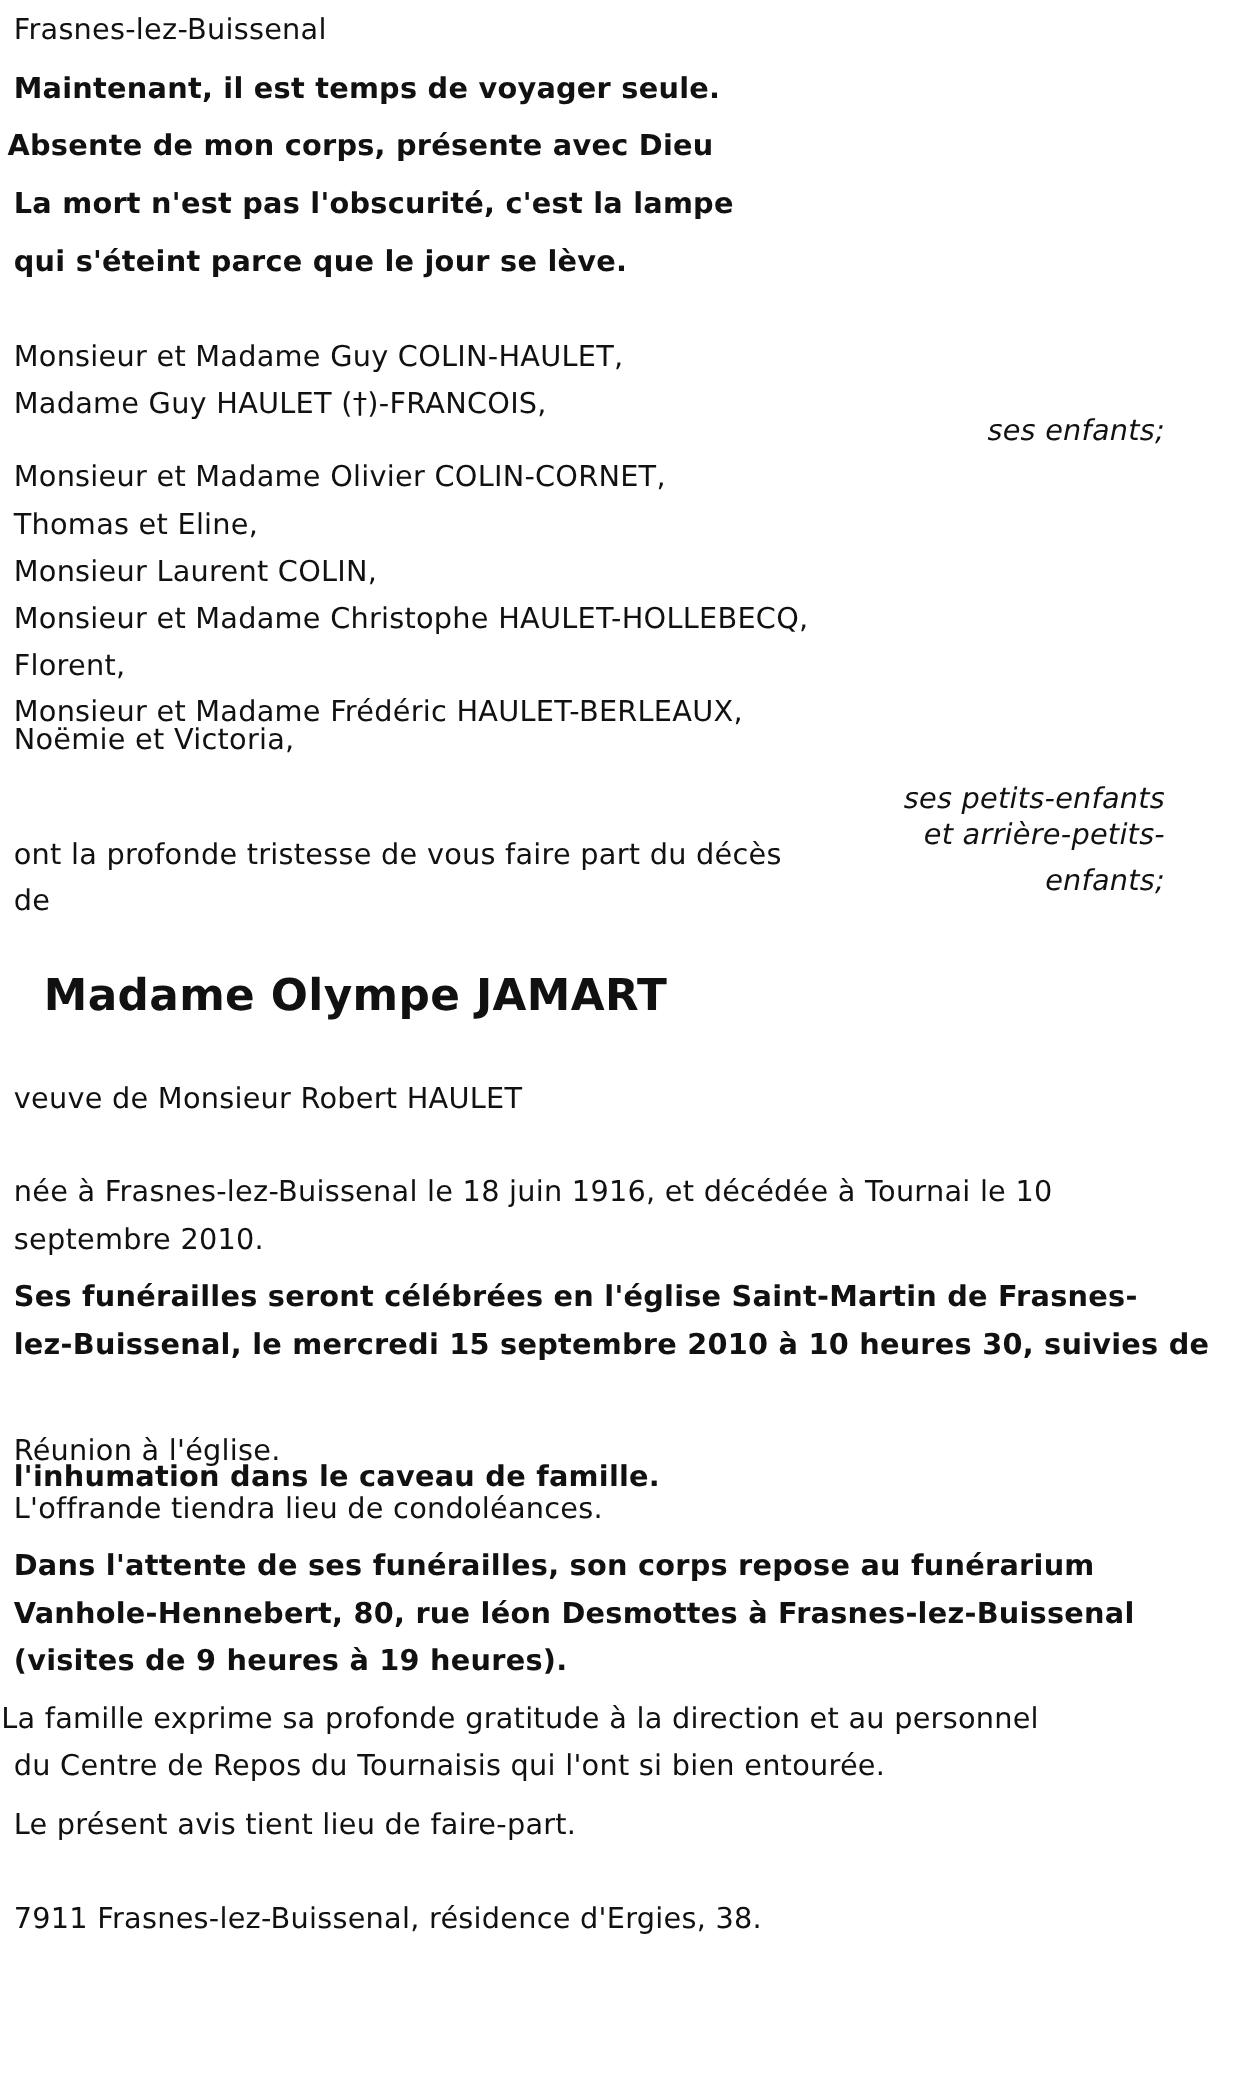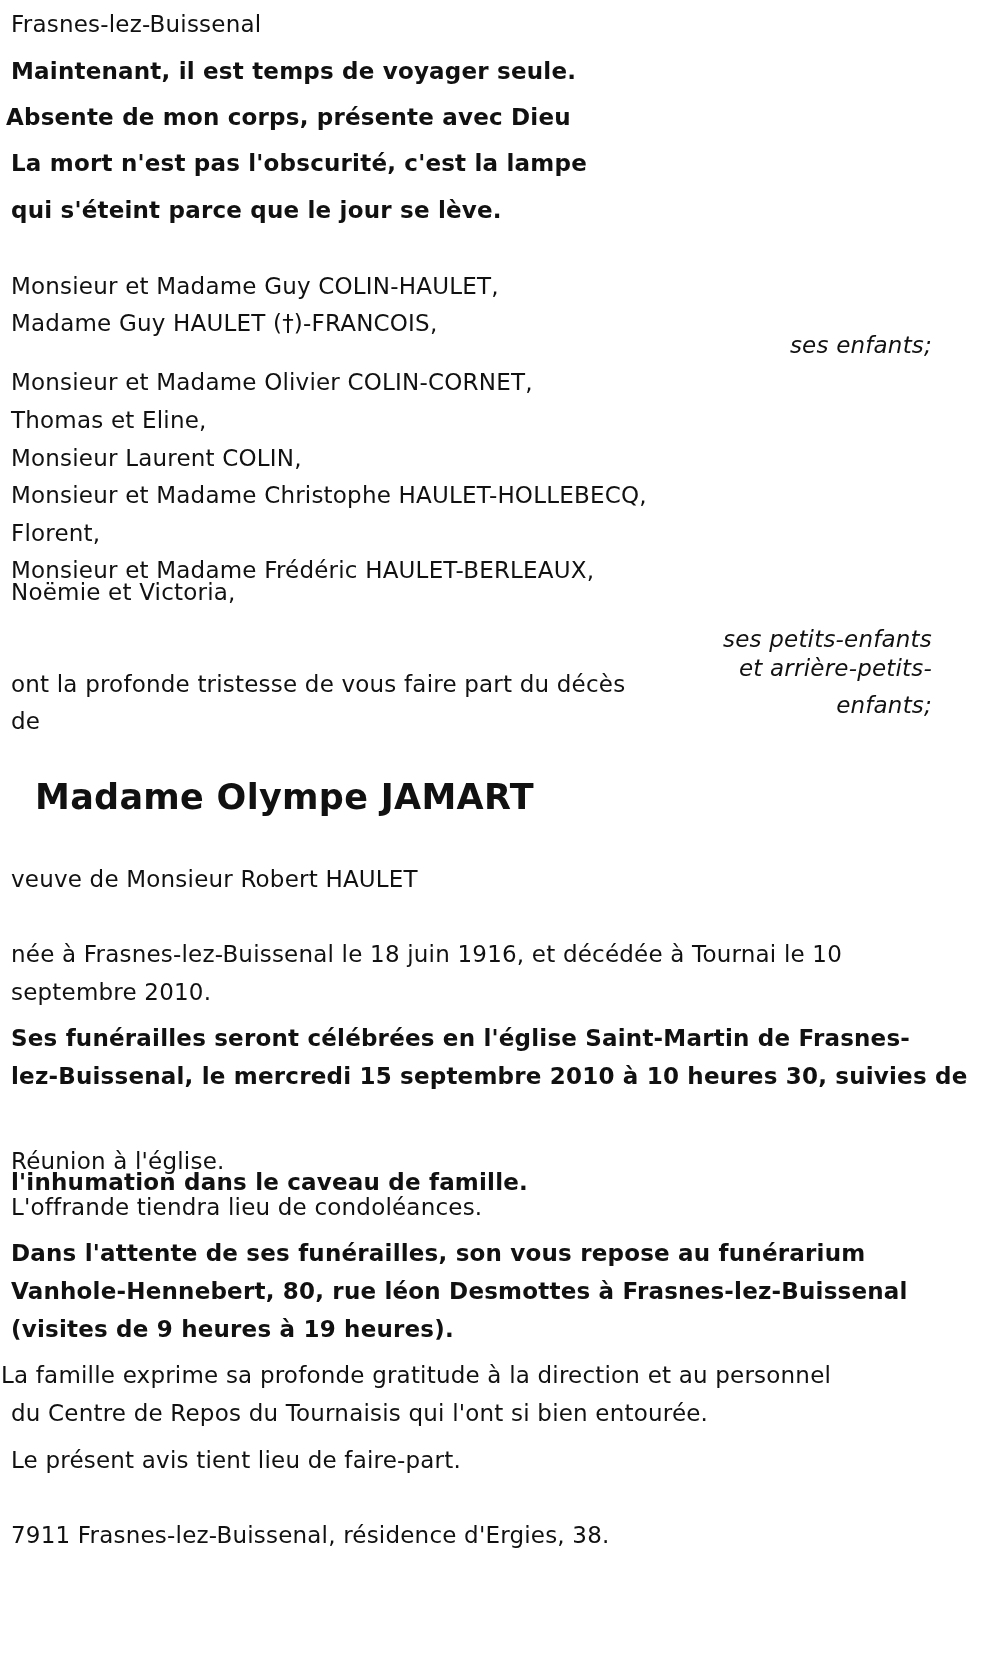--- a/index.html
+++ b/index.html
@@ -84,21 +84,21 @@
 <div>
   <div class="abs bold" style="left:11px; top:1027px;">Ses funérailles seront célébrées en l'église Saint-Martin de Frasnes-</div>
   <div class="abs bold" style="left:11px; top:1065px;">lez-Buissenal, le mercredi 15 septembre 2010 à 10 heures 30, suivies de</div>
   <div class="abs bold" style="left:11px; top:1159px;margin-top:12px;">l'inhumation dans le caveau de famille.</div>
 </div>
 
 <div class="abs" style="left:11px; top:1150px;">Réunion à l'église.</div>
 <div class="abs" style="left:11px; top:1196px;">L'offrande tiendra lieu de condoléances.</div>
 
 <div>
-  <div class="abs bold" style="left:11px; top:1242px;">Dans l'attente de ses funérailles, son vous repose au funérarium</div>
+  <div class="abs bold" style="left:11px; top:1242px;">Dans l'attente de ses funérailles, son corps repose au funérarium</div>
   <div class="abs bold" style="left:11px; top:1280px;">Vanhole-Hennebert, 80, rue léon Desmottes à Frasnes-lez-Buissenal</div>
   <div class="abs bold" style="left:11px; top:1318px;">(visites de 9 heures à 19 heures).</div>
 </div>
 
 <div>
   <div class="abs" style="left:1px; top:1364px;">La famille exprime sa profonde gratitude à la direction et au personnel</div>
   <div class="abs" style="left:11px; top:1402px;">du Centre de Repos du Tournaisis qui l'ont si bien entourée.</div>
 </div>
 
 <div class="abs" style="left:11px; top:1449px;">Le présent avis tient lieu de faire-part.</div>

